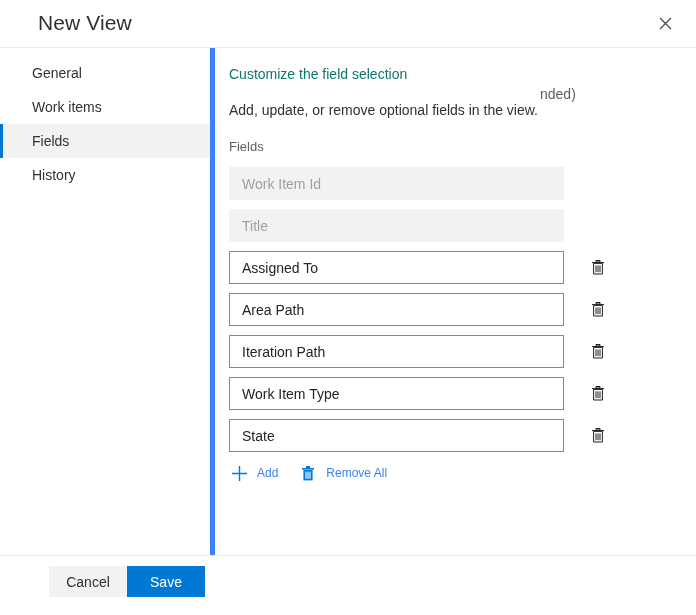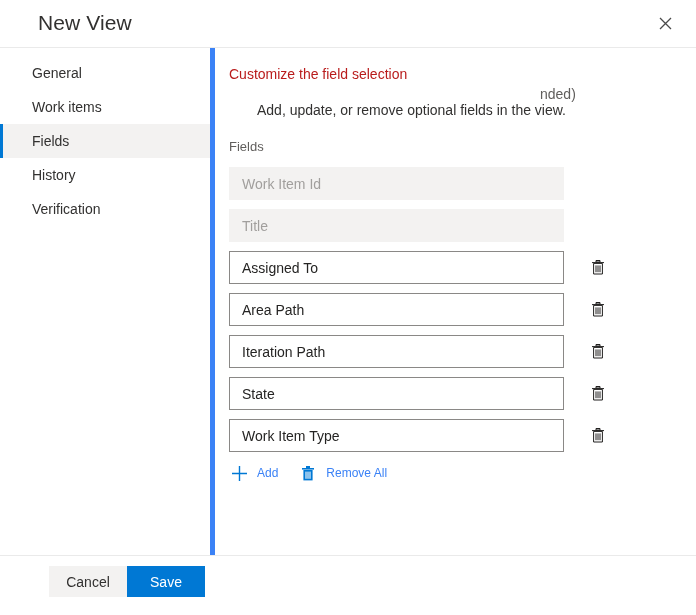--- a/index.html
+++ b/index.html
@@ -107,31 +107,30 @@
     height: 507px;
     background: #ffffff;
     box-sizing: border-box;
     overflow: hidden;
   }
   .section-title {
     position: absolute;
     left: 14px;
     top: 18px;
     font-size: 14px;
-    color: #b91c1c;
+    color: #0f766e;
     white-space: nowrap;
   }
   .section-desc {
     position: absolute;
     left: 14px;
     top: 54px;
     font-size: 14px;
     color: #323130;
     white-space: nowrap;
-    margin-left: 28px;
   }
   .section-desc-frag {
     position: absolute;
     left: 325px;
     top: 38px;
     font-size: 14px;
     color: #605e5c;
     white-space: nowrap;
   }
   .fields-label {
@@ -296,23 +295,20 @@
       <span class="nav-item-label">General</span>
     </div>
     <div class="nav-item">
       <span class="nav-item-label">Work items</span>
     </div>
     <div class="nav-item selected">
       <span class="nav-item-label">Fields</span>
     </div>
     <div class="nav-item">
       <span class="nav-item-label">History</span>
-    </div>
-    <div class="nav-item">
-      <span class="nav-item-label">Verification</span>
     </div>
   </div>
 
   <div class="content">
     <div class="section-title">Customize the field selection</div>
     <div class="section-desc">Add, update, or remove optional fields in the view.</div>
     <div class="section-desc-frag">nded)</div>
     <div class="fields-label">Fields</div>
 
     <div class="fields-list">
@@ -363,47 +359,47 @@
               <path d="M6 1.5 h4 v1.5 h-4 z" fill="none" stroke="#201f1e" stroke-width="1"></path>
               <path d="M2 3.6 h12" stroke="#201f1e" stroke-width="1"></path>
               <path d="M3.6 4.4 h8.8 v10.6 h-8.8 z" fill="none" stroke="#201f1e" stroke-width="1"></path>
               <path d="M6 6.4 v6.8 M8 6.4 v6.8 M10 6.4 v6.8" stroke="#201f1e" stroke-width="1"></path>
             </svg>
           </span>
         </button>
       </div>
 
       <div class="field-row">
+        <input class="field-input" type="text" value="Work Item Type" style="">
+        <button class="delete-button">
+          <span>
+            <svg width="16" height="17" viewBox="0 0 16 17" aria-hidden="true">
+              <path d="M6 1.5 h4 v1.5 h-4 z" fill="none" stroke="#201f1e" stroke-width="1"></path>
+              <path d="M2 3.6 h12" stroke="#201f1e" stroke-width="1"></path>
+              <path d="M3.6 4.4 h8.8 v10.6 h-8.8 z" fill="none" stroke="#201f1e" stroke-width="1"></path>
+              <path d="M6 6.4 v6.8 M8 6.4 v6.8 M10 6.4 v6.8" stroke="#201f1e" stroke-width="1"></path>
+            </svg>
+          </span>
+        </button>
+      </div>
+
+      <div class="field-row">
         <input class="field-input" type="text" value="State" style="">
         <button class="delete-button">
           <span>
             <svg width="16" height="17" viewBox="0 0 16 17" aria-hidden="true">
               <path d="M6 1.5 h4 v1.5 h-4 z" fill="none" stroke="#201f1e" stroke-width="1"></path>
               <path d="M2 3.6 h12" stroke="#201f1e" stroke-width="1"></path>
               <path d="M3.6 4.4 h8.8 v10.6 h-8.8 z" fill="none" stroke="#201f1e" stroke-width="1"></path>
               <path d="M6 6.4 v6.8 M8 6.4 v6.8 M10 6.4 v6.8" stroke="#201f1e" stroke-width="1"></path>
             </svg>
           </span>
         </button>
       </div>
 
-      <div class="field-row">
-        <input class="field-input" type="text" value="Work Item Type" style="">
-        <button class="delete-button">
-          <span>
-            <svg width="16" height="17" viewBox="0 0 16 17" aria-hidden="true">
-              <path d="M6 1.5 h4 v1.5 h-4 z" fill="none" stroke="#201f1e" stroke-width="1"></path>
-              <path d="M2 3.6 h12" stroke="#201f1e" stroke-width="1"></path>
-              <path d="M3.6 4.4 h8.8 v10.6 h-8.8 z" fill="none" stroke="#201f1e" stroke-width="1"></path>
-              <path d="M6 6.4 v6.8 M8 6.4 v6.8 M10 6.4 v6.8" stroke="#201f1e" stroke-width="1"></path>
-            </svg>
-          </span>
-        </button>
-      </div>
-
     </div>
 
     <div class="commands">
       <button class="command-button">
         <span class="command-icon">
           <svg width="17" height="17" viewBox="0 0 17 17" aria-hidden="true">
             <path d="M8.5 1 v15 M1 8.5 h15" stroke="#0078d4" stroke-width="1.4"></path>
           </svg>
         </span>
         <span class="command-label">Add</span>

